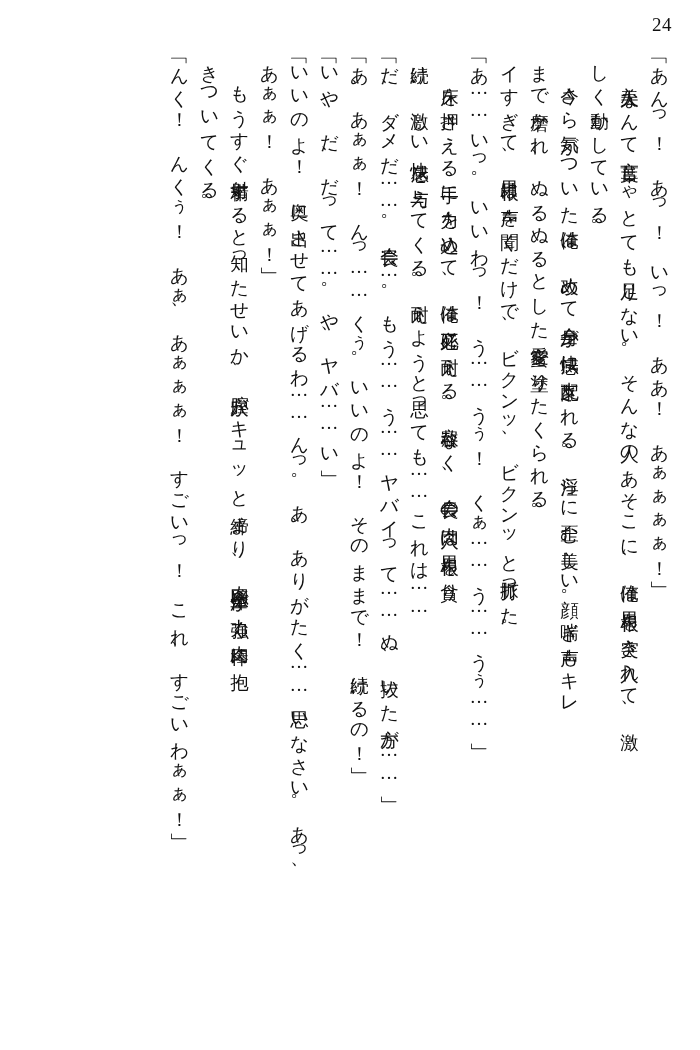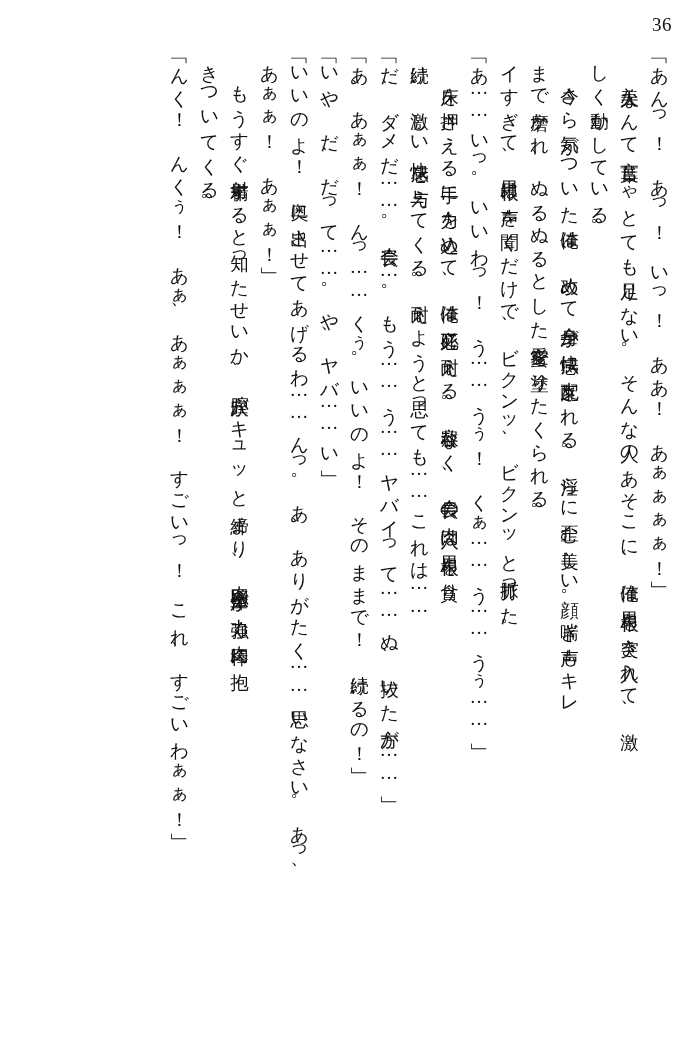--- a/index.html
+++ b/index.html
@@ -48,21 +48,21 @@
     font-family: "Liberation Serif", "DejaVu Serif", serif;
     color: #111111;
     text-align: start;
   }
 </style>
 </head>
 <body>
 
 <div class="page">
 
-  <div class="page-number">36</div>
+  <div class="page-number">24</div>
 
   <div class="text-block">
     <div class="vline">「あんっ！　あっ！　いっ！　ああ！　あぁぁぁぁ！」</div>
     <div class="vline">　美人なんて言葉じゃとても足りない。そんな人のあそこに、俺は男根を突き入れて、激</div>
     <div class="vline">しく動かしている。</div>
     <div class="vline">　今さら気がついた俺は、改めて全身が快感に支配される。淫らに歪む美しい顔。喘ぎ声もキレ</div>
     <div class="vline">まで磨かれ、ぬるぬるとした愛蜜を塗りたくられる。</div>
     <div class="vline">イすぎて、男根は声を聞くだけで、ビクンッ、ビクンッと脈打った。</div>
     <div class="vline">「あ……いっ。いいわっ！　う……うぅ！　くぁ……う……うぅ……」</div>
     <div class="vline">　床を押さえる手に力を込めて、俺は必死に耐える。容赦なく、会長の肉穴は男根を貪り</div>

